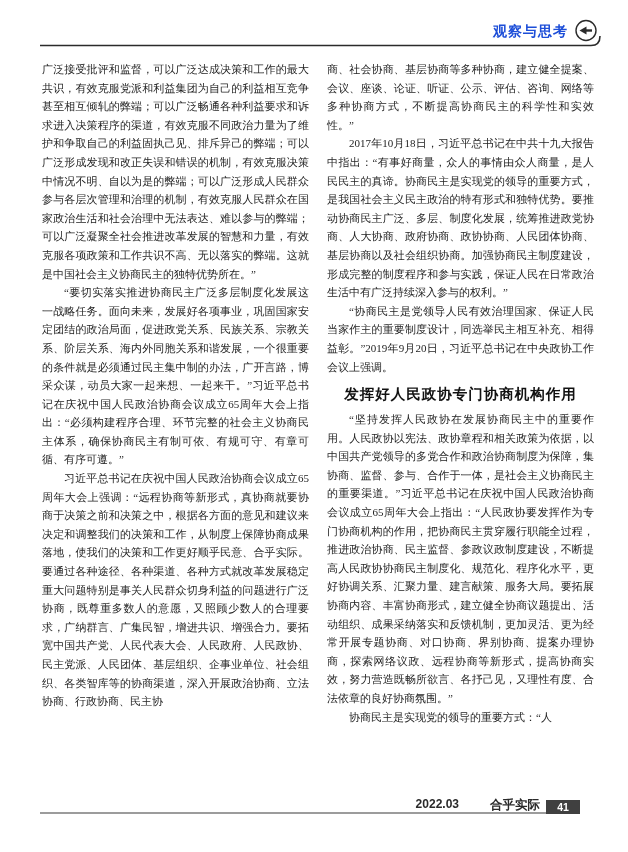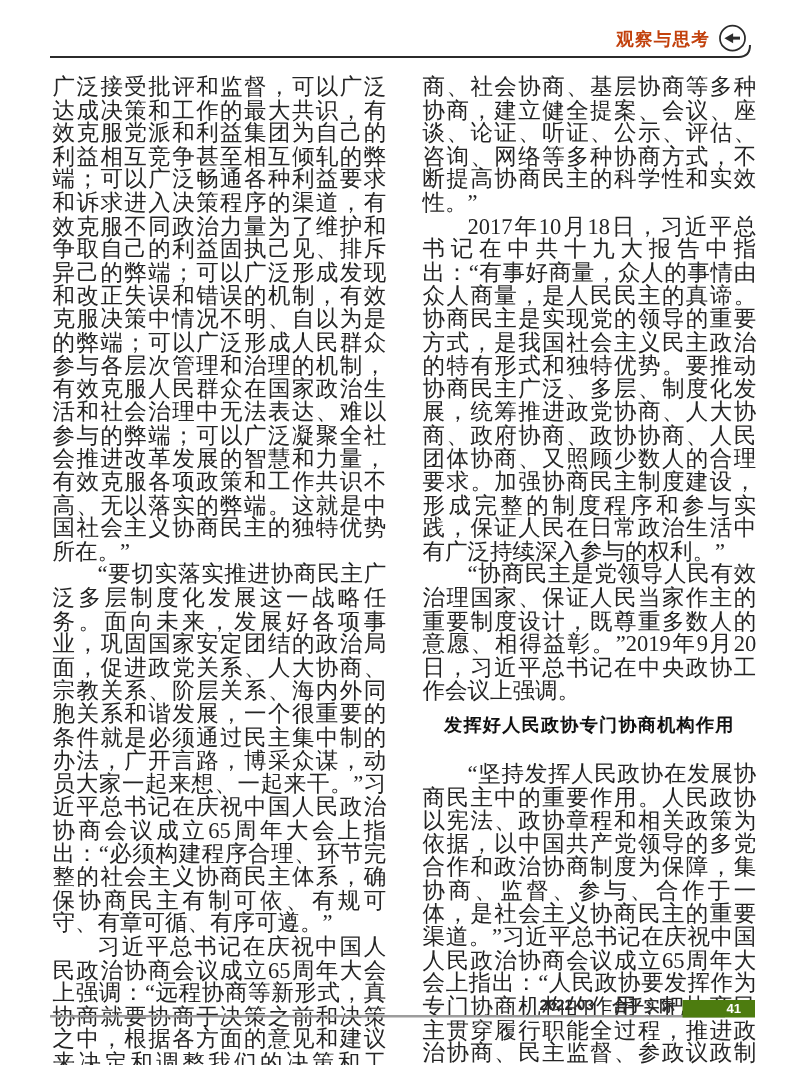--- a/index.html
+++ b/index.html
@@ -8,64 +8,64 @@
     width:628px;height:852px;
     margin:0 auto;
     background:#ffffff;
     overflow:hidden;
     font-family:"Liberation Serif","DejaVu Serif",serif;
     color:#242424;
   }
   
   .header-label{
     position:absolute;top:23px;right:60px;
-    font-size:14px;font-weight:bold;color:#c2410c;
+    font-size:14px;font-weight:bold;color:#1d4ed8;
     letter-spacing:1px;
   }
   .header-rule-svg{position:absolute;top:0;left:0;}
   
   .col{position:absolute;top:60px;width:267px;}
   .col-left{left:42px;}
-  .col-right{left:338px;}
+  .col-right{left:327px;}
   .col p{
     margin:0;
-    font-size:18px;
+    font-size:11px;
     line-height:18.6px;
     text-align:justify;
     text-justify:inter-ideograph;
     color:#242424;
   }
   .col p.indent{text-indent:2em;}
   .section-heading{
-    margin:9px 0 20px 0;
+    margin:9px 0 6px 0;
     font-size:14.5px;
     font-weight:bold;
     text-align:center;
     color:#111111;
     letter-spacing:1px;
   }
   
   .footer-rule{
     position:absolute;left:40px;top:812px;
     width:540px;height:2px;background:#9c9c9c;
   }
   .footer-text{
     position:absolute;left:40px;top:797px;width:500px;
-    display:flex;justify-content:flex-end;gap:15px;
+    display:flex;justify-content:flex-end;gap:31px;
     font-size:12.5px;color:#2a2a2a;
   }
   .footer-issue{font-weight:600;font-family:"Liberation Sans","DejaVu Sans",sans-serif;font-size:12px;}
   .footer-journal{font-weight:bold;}
   .page-badge{
     position:absolute;left:546px;top:800px;
     width:34px;height:14px;
-    background:#4d7c0f;color:#ffffff;
+    background:#404040;color:#ffffff;
     font-family:"Liberation Sans","DejaVu Sans",sans-serif;
     font-size:10.5px;font-weight:bold;
-    text-align:center;line-height:14px;padding-left:24px;
+    text-align:center;line-height:14px;
   }
 </style>
 </head>
 <body>
 
 <div class="page">
 
   <div class="header-label">观察与思考</div>
 
   <svg class="header-rule-svg" width="628" height="60" viewBox="0 0 628 60">
@@ -74,28 +74,28 @@
 
     <g>
       <circle cx="586" cy="30.5" r="10" fill="#ffffff" stroke="#2b2b2b" stroke-width="1.4"></circle>
       <line x1="584" y1="30.5" x2="592" y2="30.5" stroke="#2b2b2b" stroke-width="2.4"></line>
       <path d="M579.5 30.5 L586.5 26.5 L586.5 34.5 Z" fill="#2b2b2b"></path>
     </g>
   </svg>
 
   <div class="col col-left">
     <p>广泛接受批评和监督，可以广泛达成决策和工作的最大共识，有效克服党派和利益集团为自己的利益相互竞争甚至相互倾轧的弊端；可以广泛畅通各种利益要求和诉求进入决策程序的渠道，有效克服不同政治力量为了维护和争取自己的利益固执己见、排斥异己的弊端；可以广泛形成发现和改正失误和错误的机制，有效克服决策中情况不明、自以为是的弊端；可以广泛形成人民群众参与各层次管理和治理的机制，有效克服人民群众在国家政治生活和社会治理中无法表达、难以参与的弊端；可以广泛凝聚全社会推进改革发展的智慧和力量，有效克服各项政策和工作共识不高、无以落实的弊端。这就是中国社会主义协商民主的独特优势所在。”</p>
-    <p class="indent">“要切实落实推进协商民主广泛多层制度化发展这一战略任务。面向未来，发展好各项事业，巩固国家安定团结的政治局面，促进政党关系、人大协商、宗教关系、阶层关系、海内外同胞关系和谐发展，一个很重要的条件就是必须通过民主集中制的办法，广开言路，博采众谋，动员大家一起来想、一起来干。”习近平总书记在庆祝中国人民政治协商会议成立65周年大会上指出：“必须构建程序合理、环节完整的社会主义协商民主体系，确保协商民主有制可依、有规可守、有章可循、有序可遵。”</p>
+    <p class="indent">“要切实落实推进协商民主广泛多层制度化发展这一战略任务。面向未来，发展好各项事业，巩固国家安定团结的政治局面，促进政党关系、民族关系、宗教关系、阶层关系、海内外同胞关系和谐发展，一个很重要的条件就是必须通过民主集中制的办法，广开言路，博采众谋，动员大家一起来想、一起来干。”习近平总书记在庆祝中国人民政治协商会议成立65周年大会上指出：“必须构建程序合理、环节完整的社会主义协商民主体系，确保协商民主有制可依、有规可守、有章可循、有序可遵。”</p>
     <p class="indent">习近平总书记在庆祝中国人民政治协商会议成立65周年大会上强调：“远程协商等新形式，真协商就要协商于决策之前和决策之中，根据各方面的意见和建议来决定和调整我们的决策和工作，从制度上保障协商成果落地，使我们的决策和工作更好顺乎民意、合乎实际。要通过各种途径、各种渠道、各种方式就改革发展稳定重大问题特别是事关人民群众切身利益的问题进行广泛协商，既尊重多数人的意愿，又照顾少数人的合理要求，广纳群言、广集民智，增进共识、增强合力。要拓宽中国共产党、人民代表大会、人民政府、人民政协、民主党派、人民团体、基层组织、企事业单位、社会组织、各类智库等的协商渠道，深入开展政治协商、立法协商、行政协商、民主协</p>
   </div>
 
   <div class="col col-right">
     <p>商、社会协商、基层协商等多种协商，建立健全提案、会议、座谈、论证、听证、公示、评估、咨询、网络等多种协商方式，不断提高协商民主的科学性和实效性。”</p>
-    <p class="indent">2017年10月18日，习近平总书记在中共十九大报告中指出：“有事好商量，众人的事情由众人商量，是人民民主的真谛。协商民主是实现党的领导的重要方式，是我国社会主义民主政治的特有形式和独特优势。要推动协商民主广泛、多层、制度化发展，统筹推进政党协商、人大协商、政府协商、政协协商、人民团体协商、又照顾少数人的合理要求。加强协商民主制度建设，形成完整的制度程序和参与实践，保证人民在日常政治生活中有广泛持续深入参与的权利。”</p>
-    <p class="indent">“协商民主是党领导人民有效治理国家、保证人民当家作主的重要制度设计，既尊重多数人的意愿、相得益彰。”2019年9月20日，习近平总书记在中央政协工作会议上强调。</p>
+    <p class="indent">2017年10月18日，习近平总书记在中共十九大报告中指出：“有事好商量，众人的事情由众人商量，是人民民主的真谛。协商民主是实现党的领导的重要方式，是我国社会主义民主政治的特有形式和独特优势。要推动协商民主广泛、多层、制度化发展，统筹推进政党协商、人大协商、政府协商、政协协商、人民团体协商、基层协商以及社会组织协商。加强协商民主制度建设，形成完整的制度程序和参与实践，保证人民在日常政治生活中有广泛持续深入参与的权利。”</p>
+    <p class="indent">“协商民主是党领导人民有效治理国家、保证人民当家作主的重要制度设计，同选举民主相互补充、相得益彰。”2019年9月20日，习近平总书记在中央政协工作会议上强调。</p>
 
     <h2 class="section-heading">发挥好人民政协专门协商机构作用</h2>
 
     <p class="indent">“坚持发挥人民政协在发展协商民主中的重要作用。人民政协以宪法、政协章程和相关政策为依据，以中国共产党领导的多党合作和政治协商制度为保障，集协商、监督、参与、合作于一体，是社会主义协商民主的重要渠道。”习近平总书记在庆祝中国人民政治协商会议成立65周年大会上指出：“人民政协要发挥作为专门协商机构的作用，把协商民主贯穿履行职能全过程，推进政治协商、民主监督、参政议政制度建设，不断提高人民政协协商民主制度化、规范化、程序化水平，更好协调关系、汇聚力量、建言献策、服务大局。要拓展协商内容、丰富协商形式，建立健全协商议题提出、活动组织、成果采纳落实和反馈机制，更加灵活、更为经常开展专题协商、对口协商、界别协商、提案办理协商，探索网络议政、远程协商等新形式，提高协商实效，努力营造既畅所欲言、各抒己见，又理性有度、合法依章的良好协商氛围。”</p>
     <p class="indent">协商民主是实现党的领导的重要方式：“人</p>
   </div>
 
   <div class="footer-rule"></div>
   <div class="footer-text">
     <span class="footer-issue">2022.03</span>

